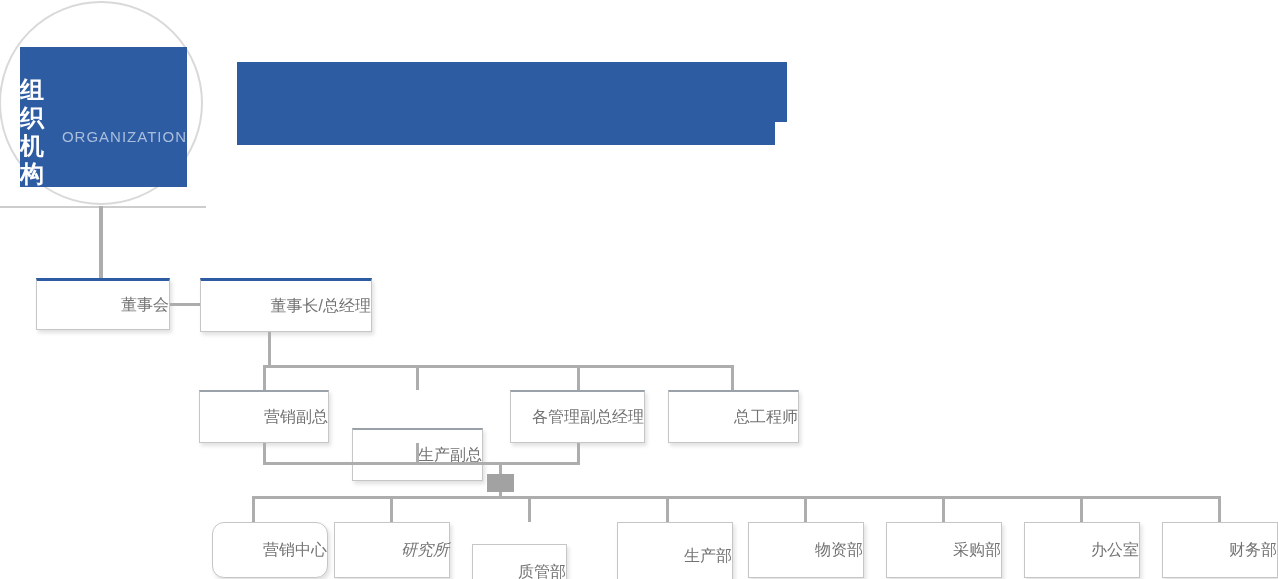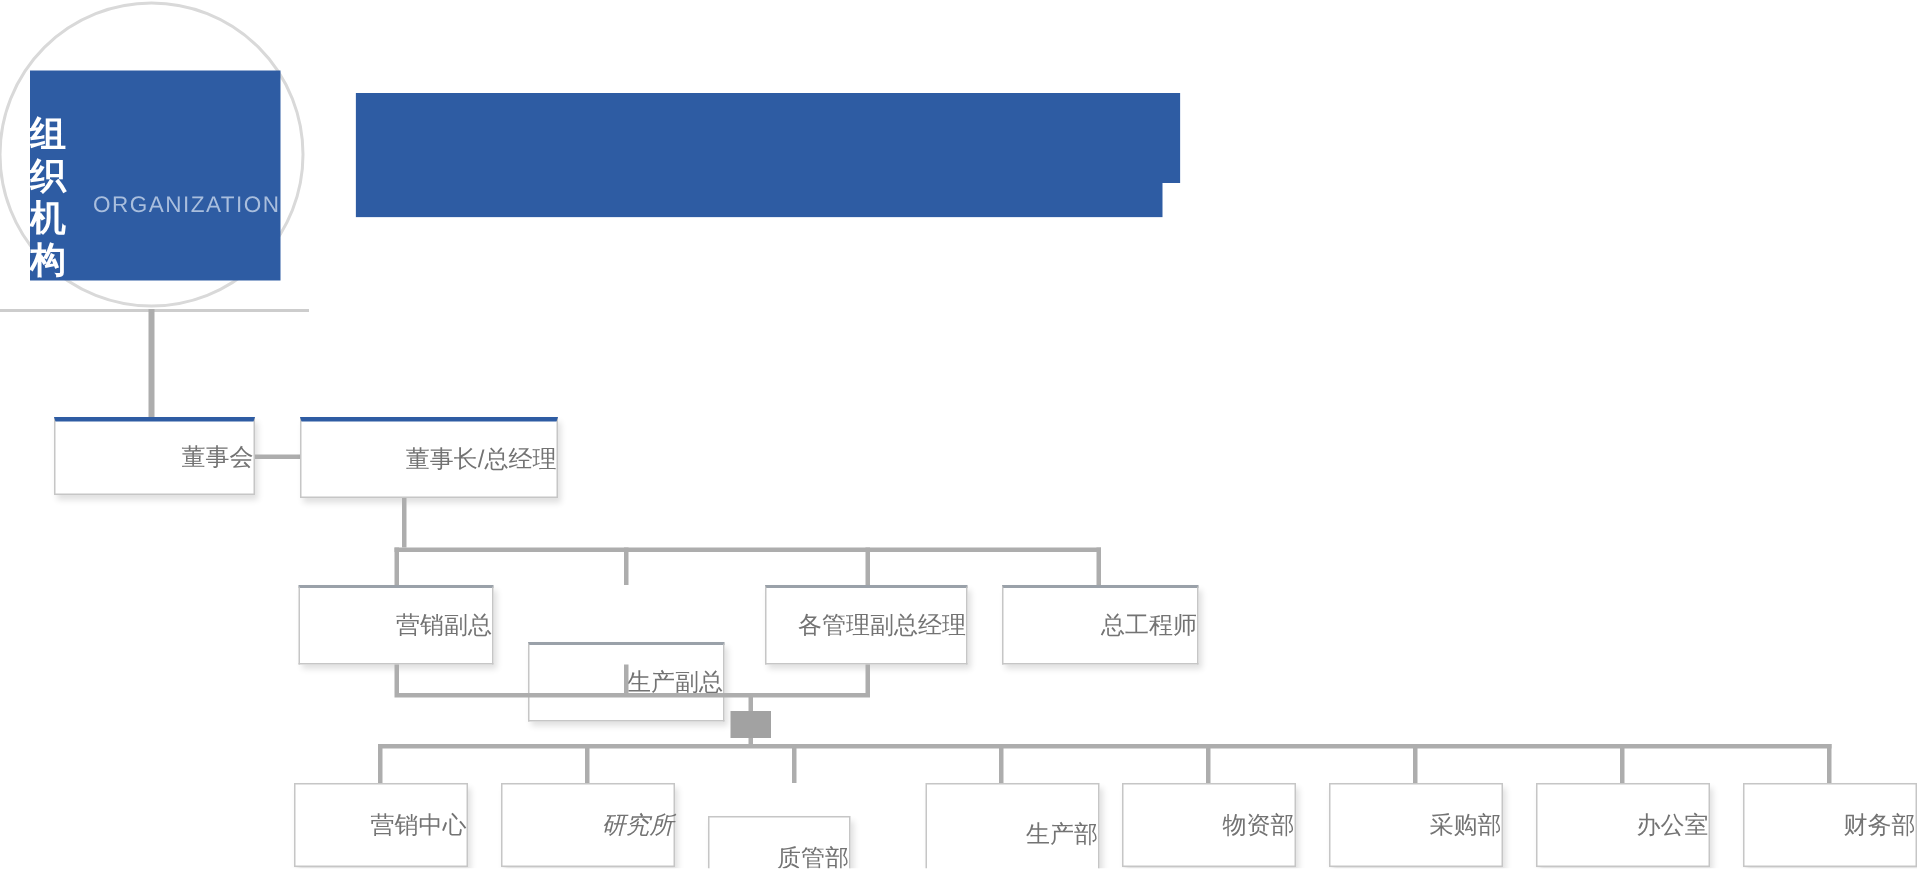--- a/index.html
+++ b/index.html
@@ -92,21 +92,21 @@
   <div class="line" style="left:252px; top:496px; width:969px; height:3px;"></div>
   <div class="line" style="left:252px; top:496px; width:3px; height:26px;"></div>
   <div class="line" style="left:390px; top:496px; width:3px; height:26px;"></div>
   <div class="line" style="left:528px; top:496px; width:3px; height:26px;"></div>
   <div class="line" style="left:666px; top:496px; width:3px; height:26px;"></div>
   <div class="line" style="left:804px; top:496px; width:3px; height:26px;"></div>
   <div class="line" style="left:942px; top:496px; width:3px; height:26px;"></div>
   <div class="line" style="left:1080px; top:496px; width:3px; height:26px;"></div>
   <div class="line" style="left:1218px; top:496px; width:3px; height:26px;"></div>
 
-  <div class="node" style="left:196px; top:522px; width:116px; height:56px;">
+  <div class="node" style="left:212px; top:522px; width:116px; height:56px;border-radius:12px;">
     <span>营销中心</span>
   </div>
   <div class="node" style="left:334px; top:522px; width:116px; height:56px;font-style:italic;">
     <span>研究所</span>
   </div>
   <div class="node" style="left:472px; top:522px; width:95px; height:56px;margin-top:22px;">
     <span>质管部</span>
   </div>
   <div class="node" style="left:617px; top:522px; width:116px; height:68px;">
     <span>生产部</span>

